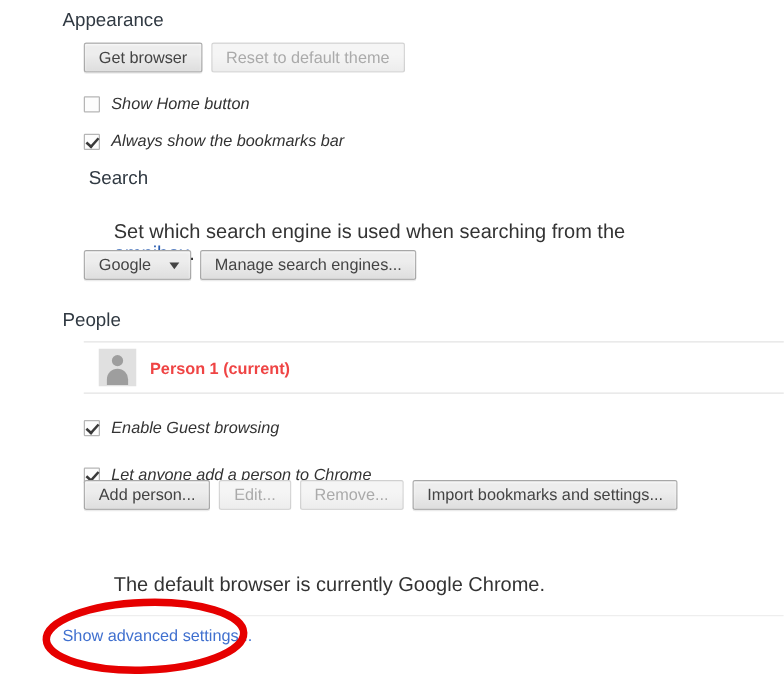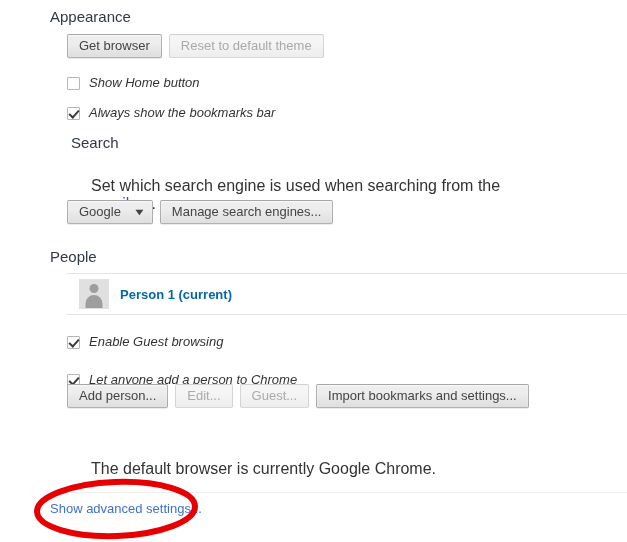--- a/index.html
+++ b/index.html
@@ -174,21 +174,21 @@
     top: 16px;
     transform: translateX(-50%);
     width: 17px;
     height: 13px;
     border-radius: 9px 9px 0 0;
     background: #9e9e9e;
   }
   .person-name {
     font-size: 13px;
     font-weight: bold;
-    color: #0369a1;
+    color: #ef4444;
   }
 
   
   a.link {
     color: #2a5db0;
     text-decoration: underline;
     cursor: pointer;
   }
   a.plain-link {
     color: #4070cf;
@@ -262,21 +262,21 @@
     <span class="cb checked"></span>
     <span class="check-label">Enable Guest browsing</span>
   </div>
 
   <div class="check-row" style="position:absolute; left:50px; top:370px;">
     <span class="cb checked"></span>
     <span class="check-label">Let anyone add a person to Chrome</span>
   </div>
 
   <div class="btn-row" style="position:absolute; left:50px; top:384px;">
-    <span class="btn">Add person...</span><span class="btn disabled">Edit...</span><span class="btn disabled">Guest...</span><span class="btn">Import bookmarks and settings...</span>
+    <span class="btn">Add person...</span><span class="btn disabled">Edit...</span><span class="btn disabled">Remove...</span><span class="btn">Import bookmarks and settings...</span>
   </div>
 
 
   <div class="body-text" style="position:absolute; left:67px; top:460px;">The default browser is currently Google Chrome.</div>
 
   <hr class="divider" style="position:absolute; left:50px; top:492px; width:577px;">
 
   <a class="plain-link" style="position:absolute; left:50px; top:501px;">Show advanced settings...</a>
 
   <svg class="annotation" style="left:28px; top:476px;" width="182" height="66" viewBox="0 0 182 66">

